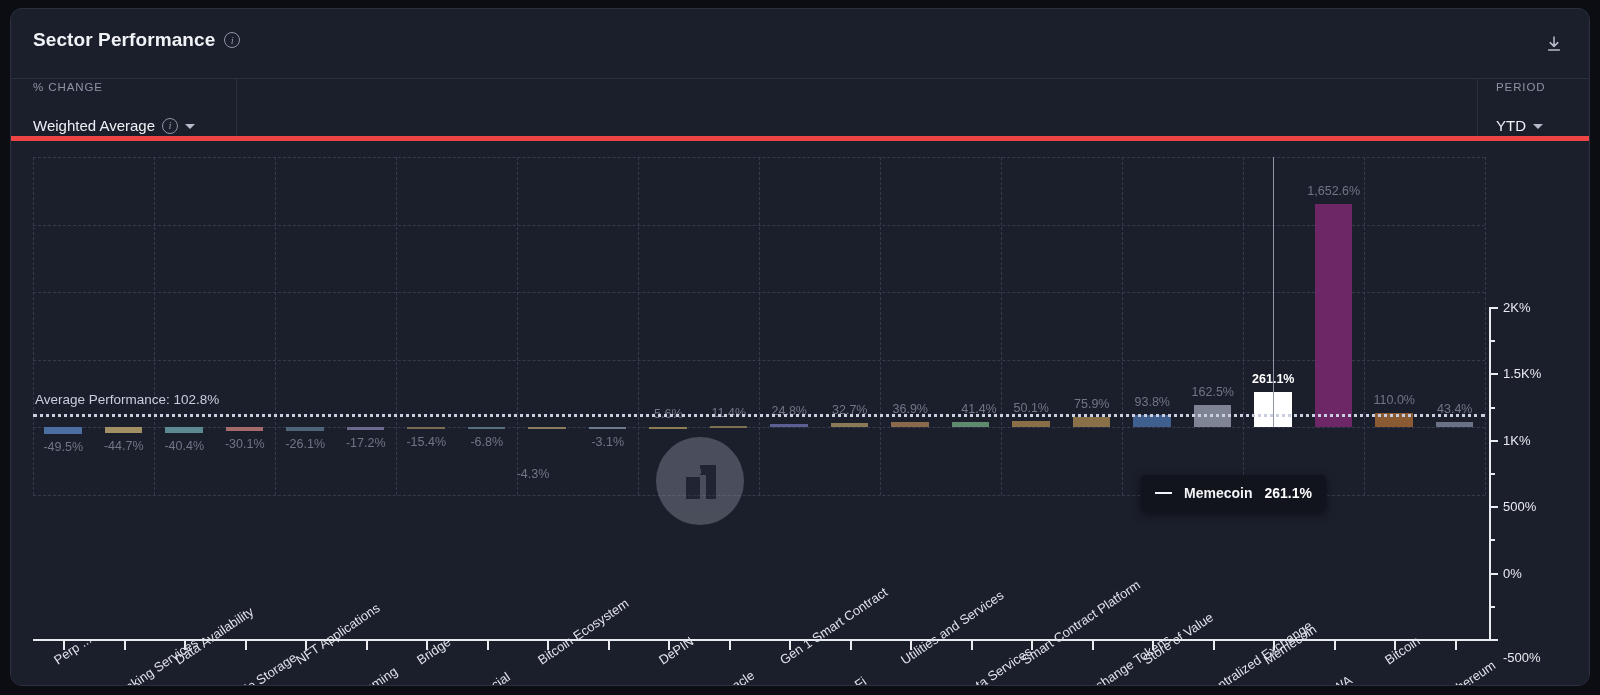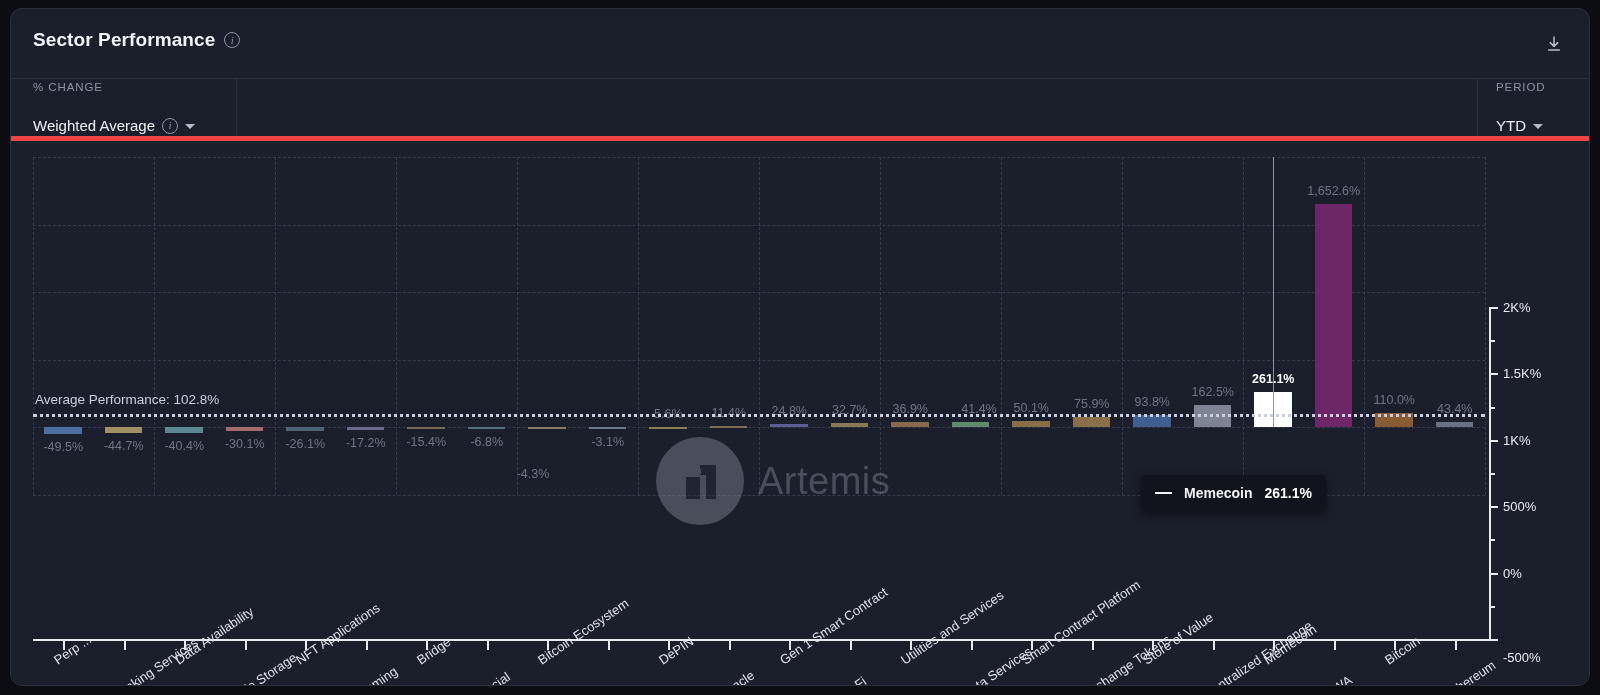--- a/index.html
+++ b/index.html
@@ -295,21 +295,20 @@
         <div id="hoverline" style="left: 1240.25px; top: 0px; height: 270.4px;"></div>
       </div>
 
     <div id="watermark">
       <div id="wm-circle">
         <svg width="88" height="88" viewBox="0 0 88 88">
           <path d="M30 62 V40 h14 V28 h16 v34 h-10 V38 h-6 v24 z" fill="#2b3040"></path>
           <rect x="40" y="32" width="5" height="5" fill="#9196a6"></rect>
         </svg>
       </div>
-      <div id="wm-text">Artemis</div>
     </div>
 
     <div id="tooltip">
       <span id="tt-dash"></span>
       <span id="tt-name">Memecoin</span>
       <span id="tt-val">261.1%</span>
     </div>
 
     <div id="yaxis">
         <div class="ytick" style="top: 0px;"></div>

